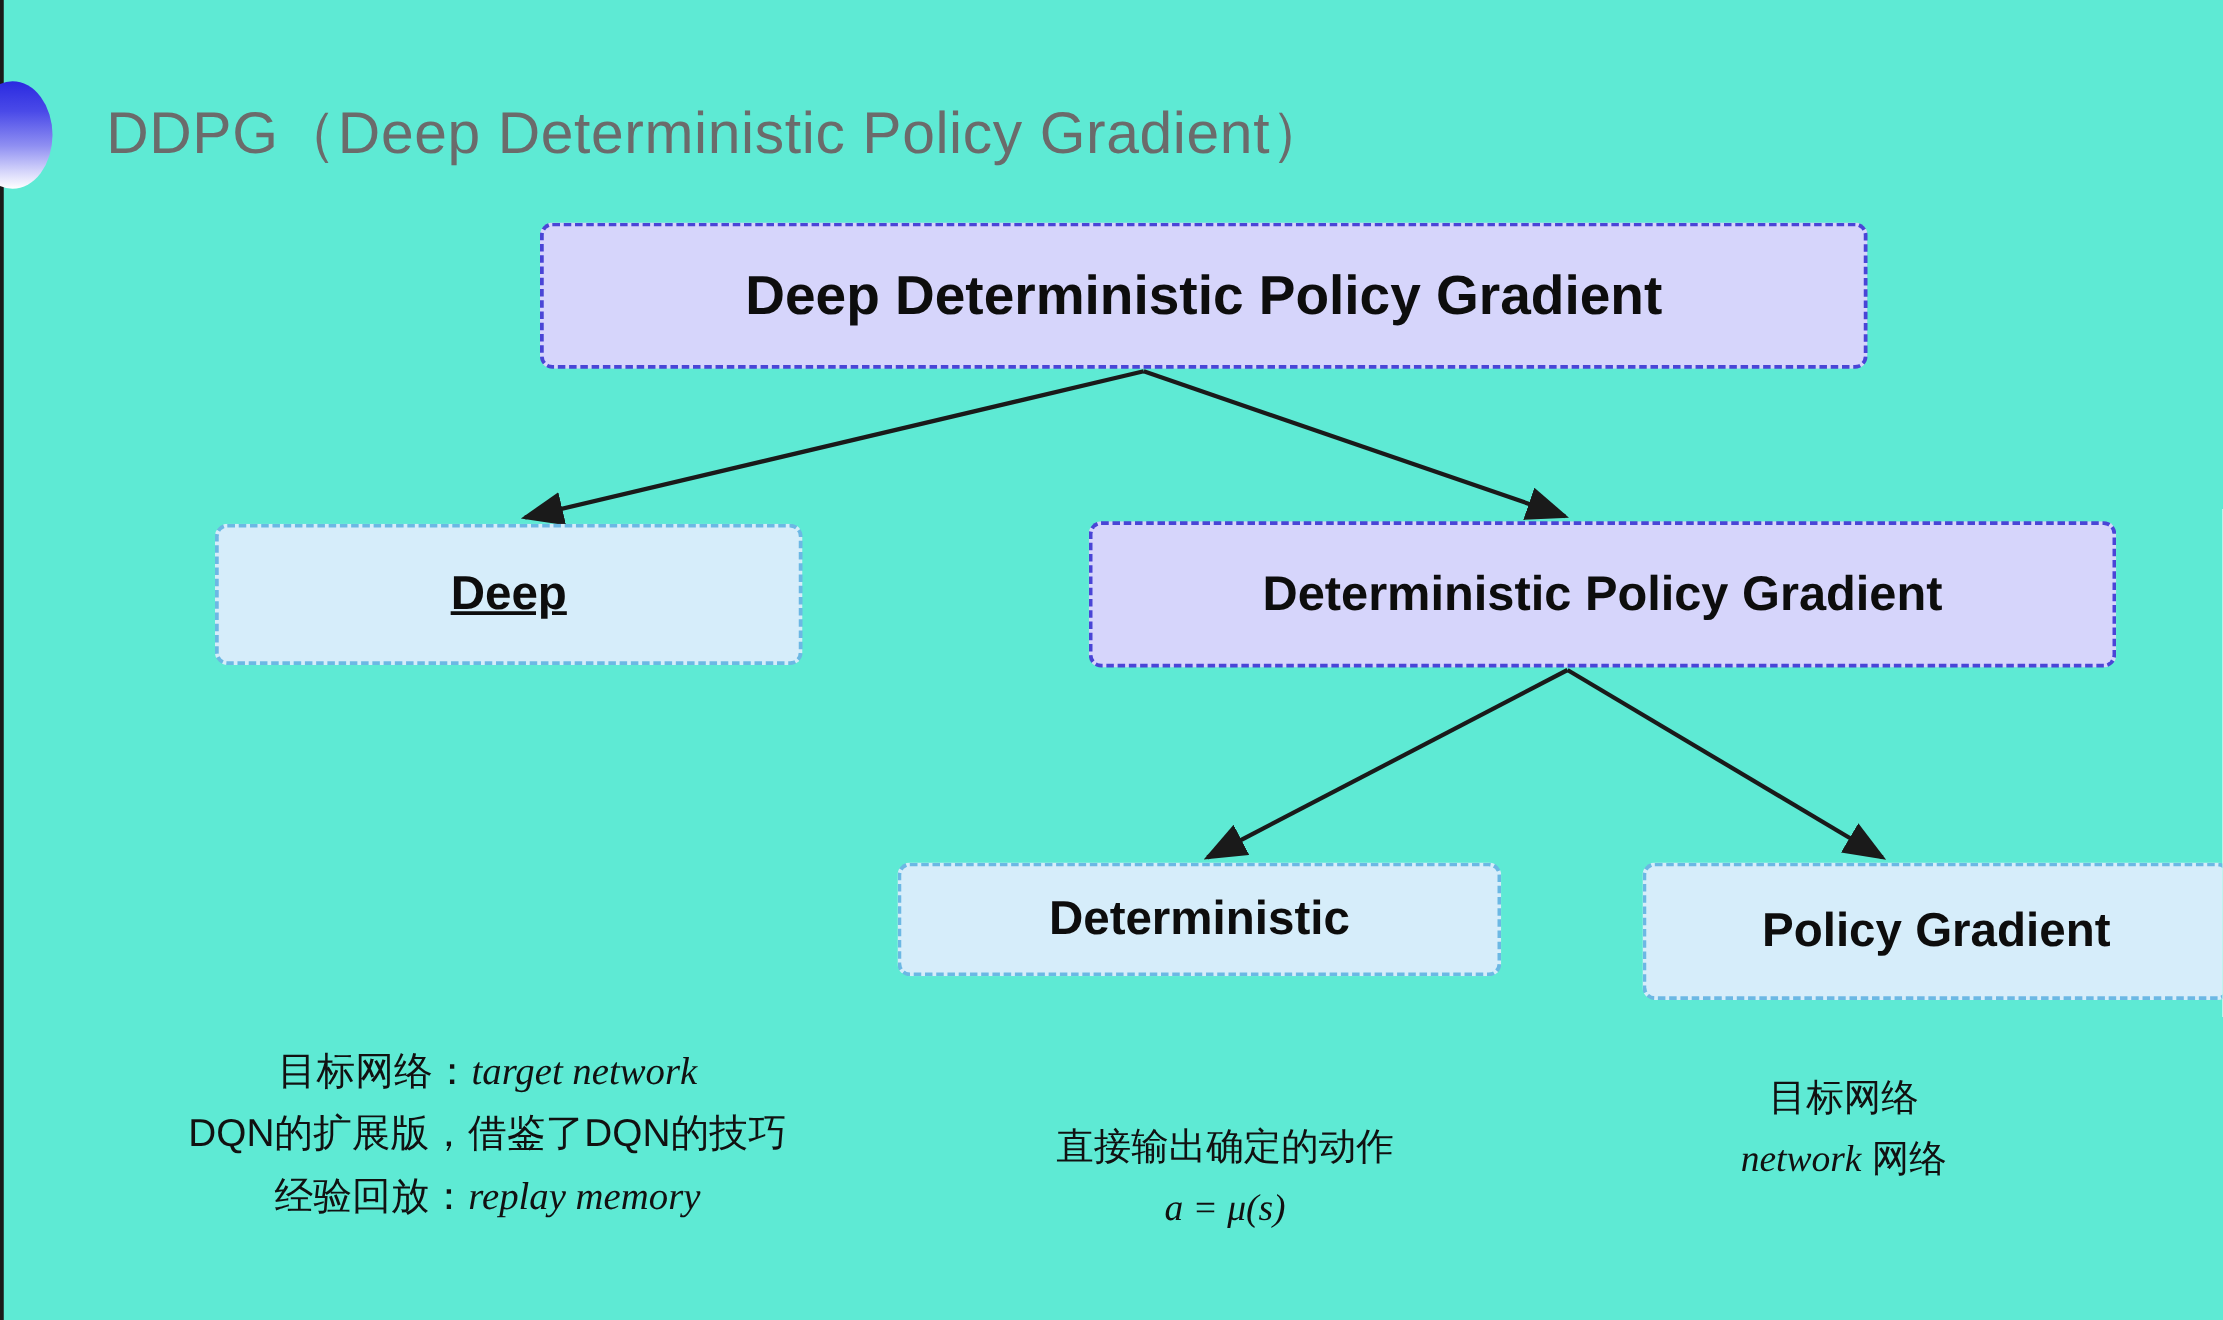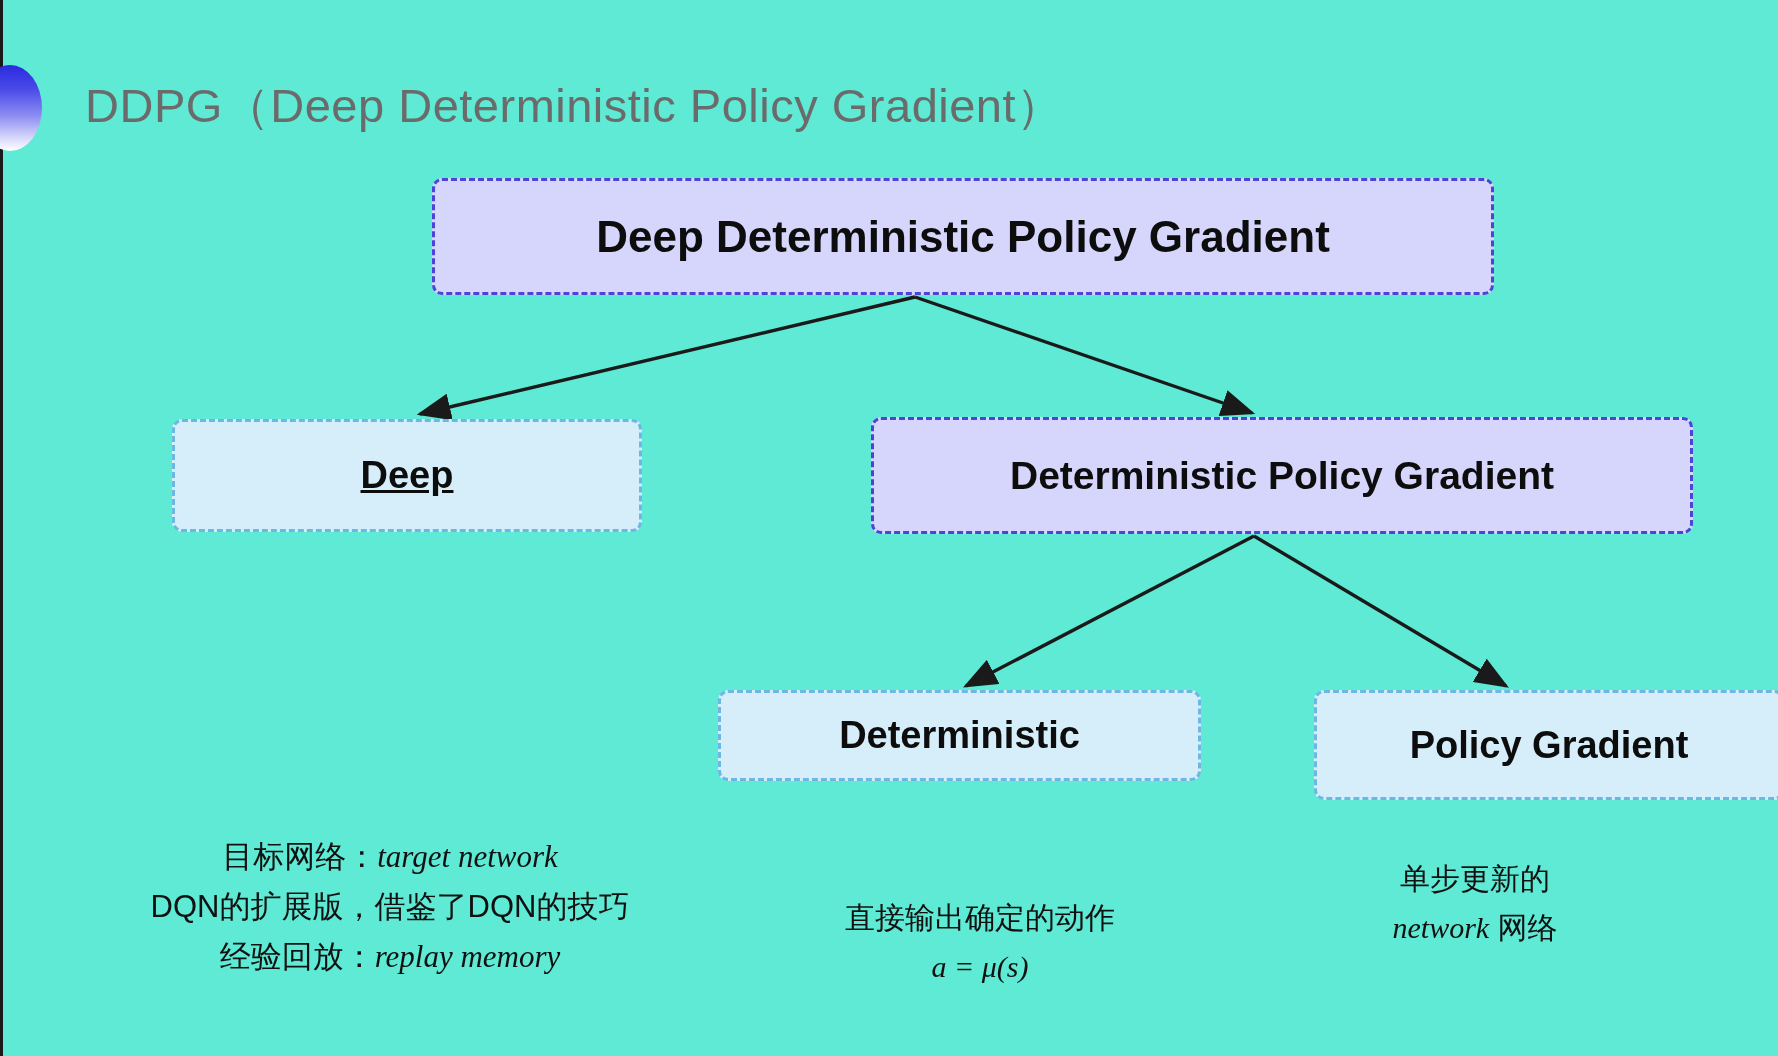--- a/index.html
+++ b/index.html
@@ -173,17 +173,17 @@
     <span class="ln">DQN的扩展版，借鉴了DQN的技巧</span>
     <span class="ln"><span>经验回放：</span><span class="ital">replay memory</span></span>
   </div>
 
   <div class="annot" id="annot-det">
     <span class="ln">直接输出确定的动作</span>
     <span class="ln ital">a = μ(s)</span>
   </div>
 
   <div class="annot" id="annot-pg">
-    <span class="ln">单步更新的</span>
+    <span class="ln">目标网络</span>
     <span class="ln"><span class="ital">network</span><span> 网络</span></span>
   </div>
 
 </div>
 
 </body></html>

